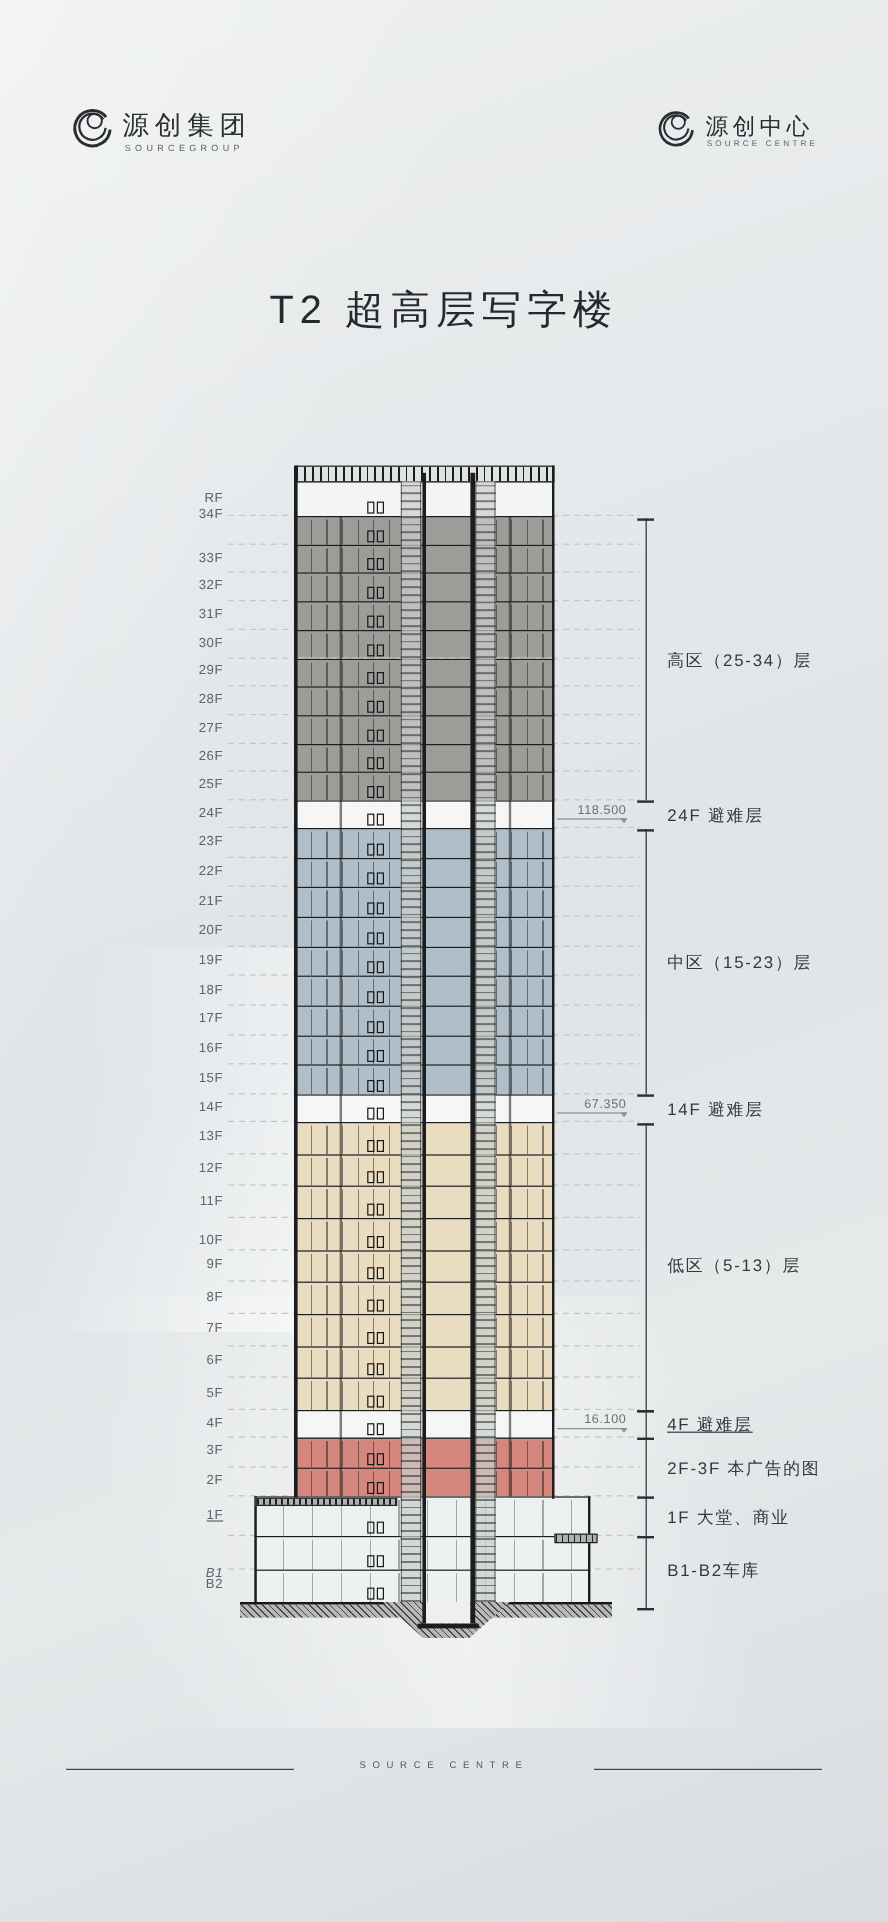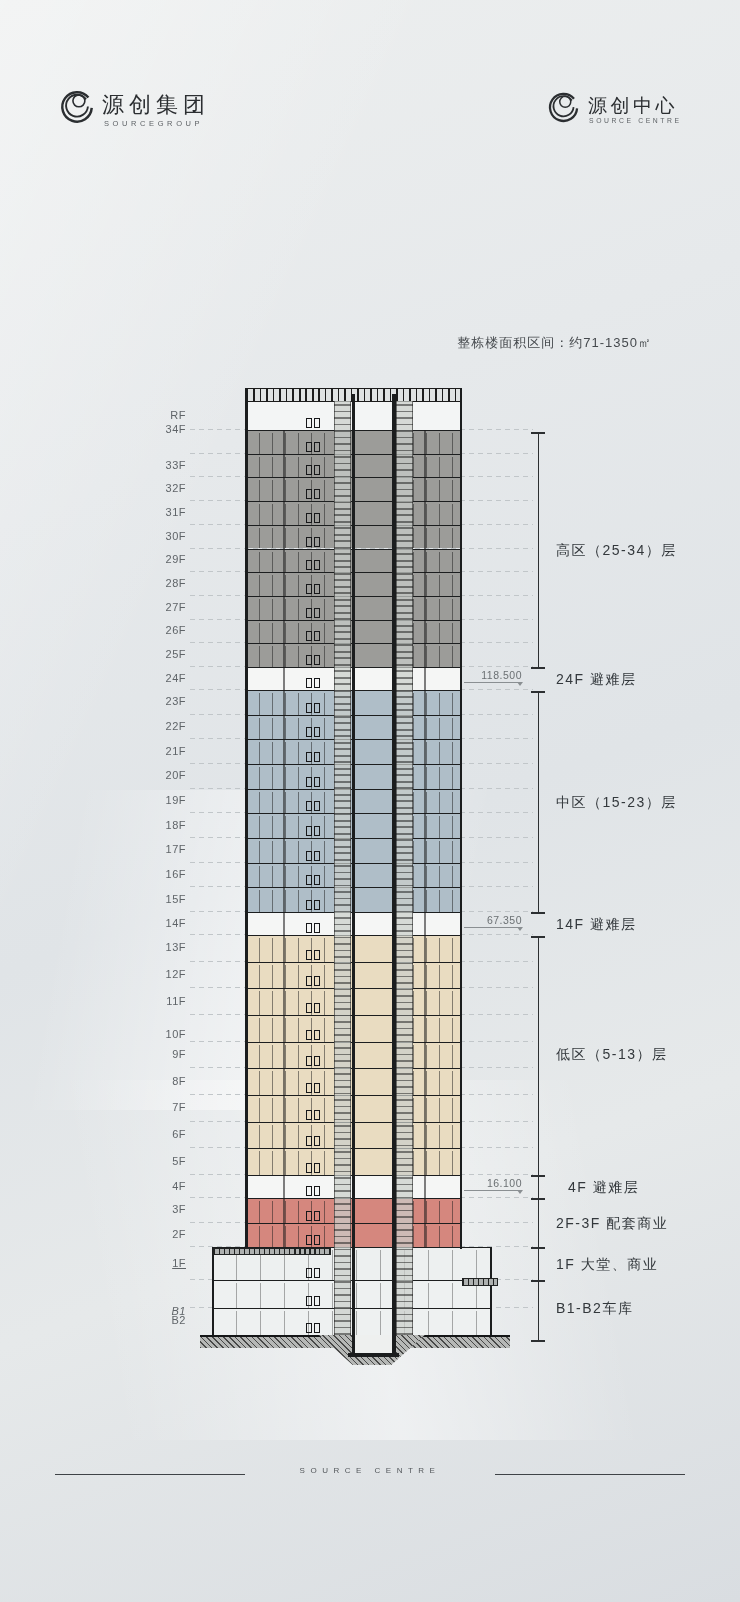--- a/index.html
+++ b/index.html
@@ -83,21 +83,21 @@
   <div class="abs logo-en" id="logoL-en">SOURCEGROUP</div>
 
   <svg class="abs" style="left:546px;top:90px" width="35" height="35" viewBox="0 0 40 40">
     <path d="M32 10 A15.5 15.5 0 1 0 35.5 21" fill="none" stroke="#2b2e31" stroke-width="2.6"></path>
     <path d="M29.5 12 A11.5 11.5 0 1 0 31.5 19.5" fill="none" stroke="#2b2e31" stroke-width="2"></path>
     <circle cx="22" cy="13.5" r="6.3" fill="none" stroke="#2b2e31" stroke-width="1.7"></circle>
   </svg>
   <div class="abs logo-cn" id="logoR-cn">源创中心</div>
   <div class="abs logo-en" id="logoR-en">SOURCE CENTRE</div>
 
-  <div class="abs" id="area-note">整栋楼面积区间：约71-1350㎡</div>
+  <div class="abs" id="title">T2 超高层写字楼</div>
 
   <div class="abs" id="diagram" style="left:0;top:0;width:740px;height:1602px">
     <div class="abs" id="parapet"></div>
     <div class="abs" id="podium-outline"></div>
     <div class="abs" id="ground"></div>
     <div class="abs" id="pit"></div>
     <div class="abs" id="pit-shaft"></div>
     <div class="abs" id="pit-cap"></div>
   <div class="abs floor-label" style="left: 146px; top: 408.5px;">RF</div>
       <div class="abs leader" style="left: 190px; top: 429px; width: 343px;"></div>
@@ -480,23 +480,23 @@
       <div class="abs brk" style="left: 531px; top: 1247px; width: 14px; height: 1.5px;"></div>
       <div class="abs brk" style="left: 531px; top: 1280px; width: 14px; height: 1.5px;"></div>
       <div class="abs brk" style="left: 531px; top: 1340px; width: 14px; height: 1.5px;"></div>
       <div class="abs ann" style="left: 556px; top: 542px;">高区（25-34）层</div>
       <div class="abs ann" style="left: 556px; top: 671px;">24F 避难层</div>
       <div class="abs elev" style="left: 464px; top: 669px;">118.500<i></i></div>
       <div class="abs ann" style="left: 556px; top: 794px;">中区（15-23）层</div>
       <div class="abs ann" style="left: 556px; top: 916px;">14F 避难层</div>
       <div class="abs elev" style="left: 464px; top: 914px;">67.350<i></i></div>
       <div class="abs ann" style="left: 556px; top: 1046px;">低区（5-13）层</div>
-      <div class="abs ann" style="left: 568px; top: 1179px;">4F 避难层</div>
+      <div class="abs ann" style="left: 556px; top: 1179px; text-decoration: underline;">4F 避难层</div>
       <div class="abs elev" style="left: 464px; top: 1177px;">16.100<i></i></div>
-      <div class="abs ann" style="left: 556px; top: 1215px;">2F-3F 配套商业</div>
+      <div class="abs ann" style="left: 556px; top: 1215px;">2F-3F 本广告的图</div>
       <div class="abs ann" style="left: 556px; top: 1256px;">1F 大堂、商业</div>
       <div class="abs ann" style="left: 556px; top: 1300px;">B1-B2车库</div>
     </div>
 
 
   <div class="abs foot-line" style="left:55px"></div>
   <div class="abs" id="foot-text">SOURCE CENTRE</div>
   <div class="abs foot-line" style="left:495px"></div>
 </div>
 

